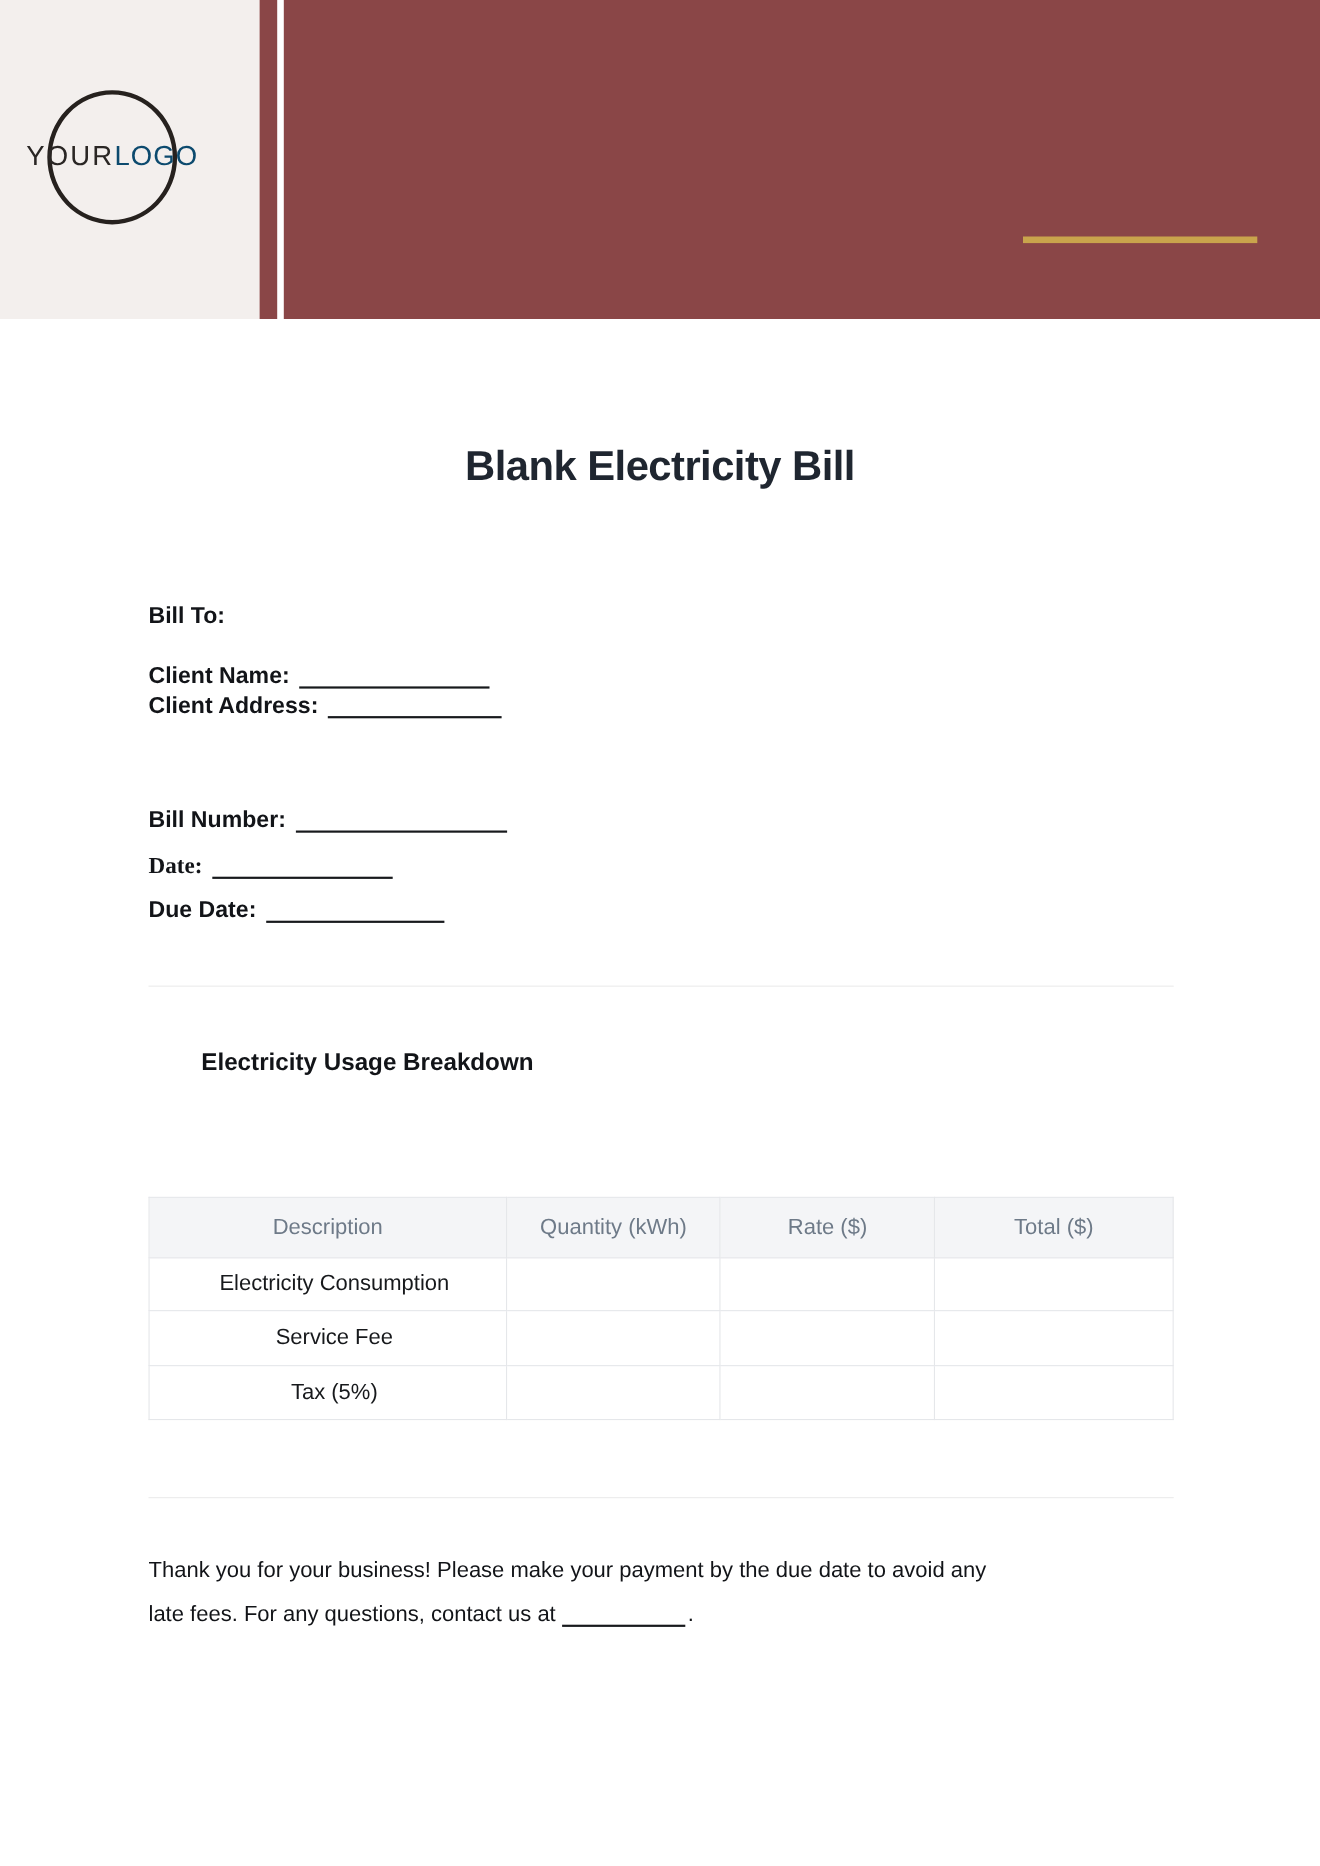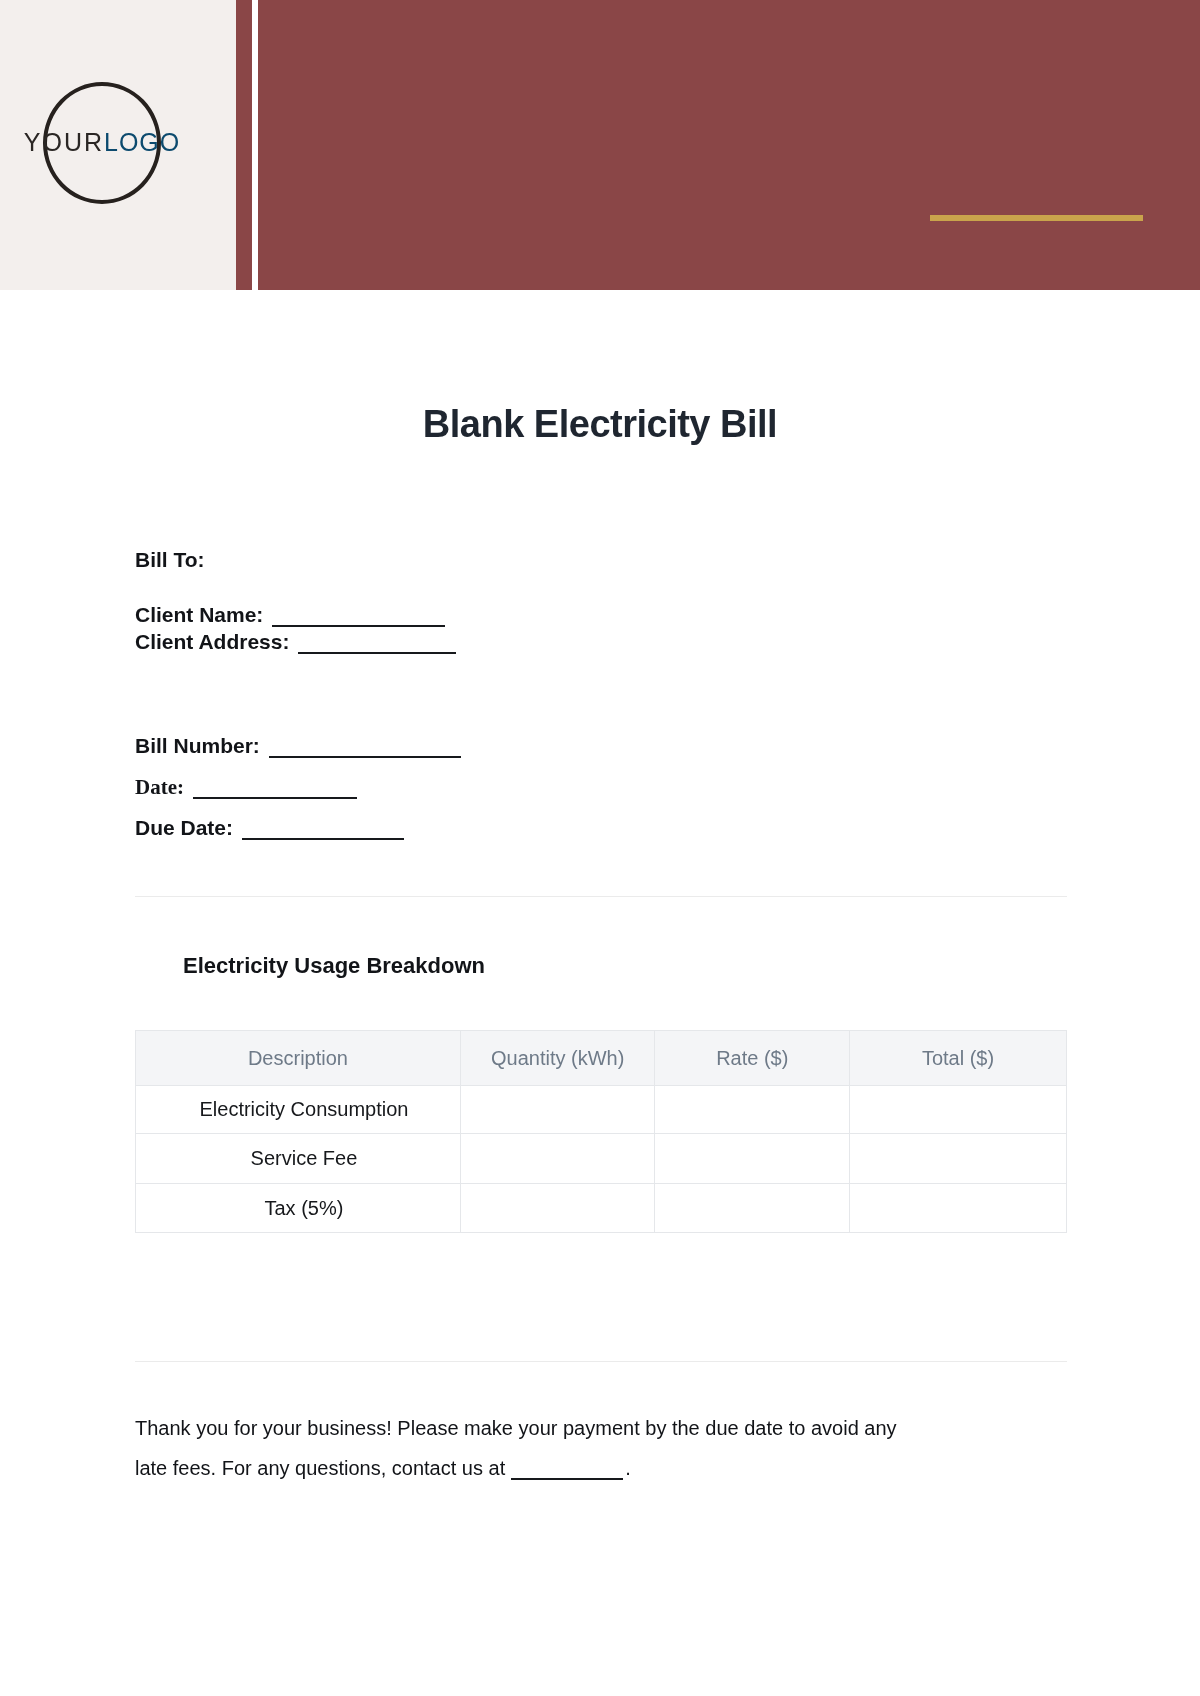--- a/index.html
+++ b/index.html
@@ -61,21 +61,21 @@
   .pos-div1 { top: 896px; }
   .pos-div2 { top: 1361px; }
 
   .section-heading {
     position: absolute; left: 135px; top: 953px;
     font-size: 22px; font-weight: 700; color: #121418; margin-left: 48px;
   }
 
   
   .usage-table {
-    position: absolute; left: 135px; top: 1030px; width: 932px;
+    position: absolute; left: 135px; top: 1088px; width: 932px;
     border-collapse: collapse; table-layout: fixed;
   }
   .usage-table th, .usage-table td { border: 1px solid #e5e7ea; }
   .usage-table thead th {
     background: #f4f5f7; color: #6e7a88; font-weight: 400;
     font-size: 20px; text-align: center; height: 55px; vertical-align: middle;
   }
   .usage-table tbody td {
     background: #ffffff; font-size: 20px; color: #17191c;
     text-align: center; vertical-align: middle; padding-left: 12px;

